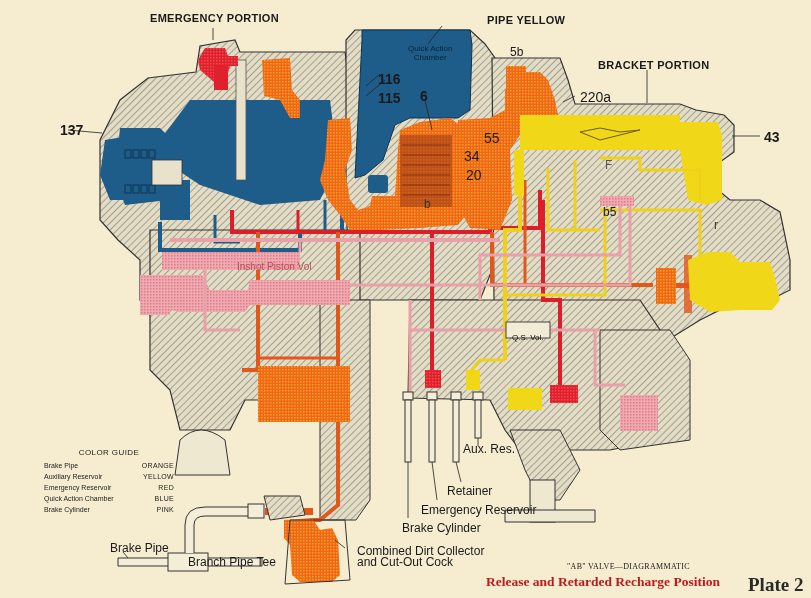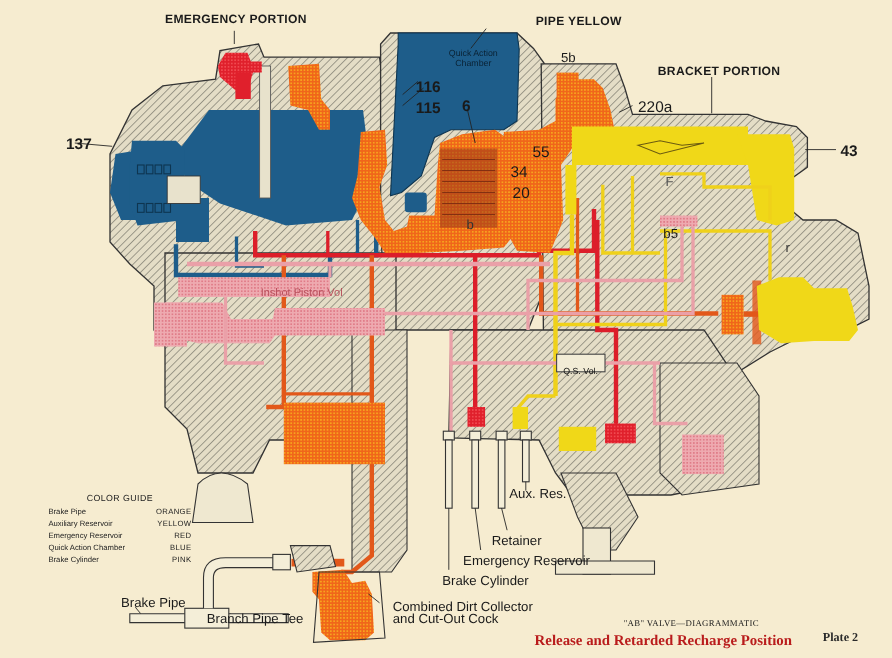--- a/index.html
+++ b/index.html
@@ -268,13 +268,13 @@
     <span class="gcol">BLUE</span>
   </div>
   <div class="grow">
     <span>Brake Cylinder</span>
     <span class="gcol">PINK</span>
   </div>
 </div>
 
 <div class="lbl ser" style="left:567px;top:562px;font-size:8px;letter-spacing:0.3px;">"AB" VALVE—DIAGRAMMATIC</div>
 <div class="lbl ser" style="left:486px;top:574px;font-size:13.5px;font-weight:bold;color:#b91c1c;">Release and Retarded Recharge Position</div>
-<div class="lbl ser" style="left:748px;top:574px;font-size:11px;font-weight:bold;color:#2a2a2a;">Plate 2</div>
+<div class="lbl ser" style="left:748px;top:574px;font-size:19px;font-weight:bold;color:#2a2a2a;">Plate 2</div>
 
 </body></html>

